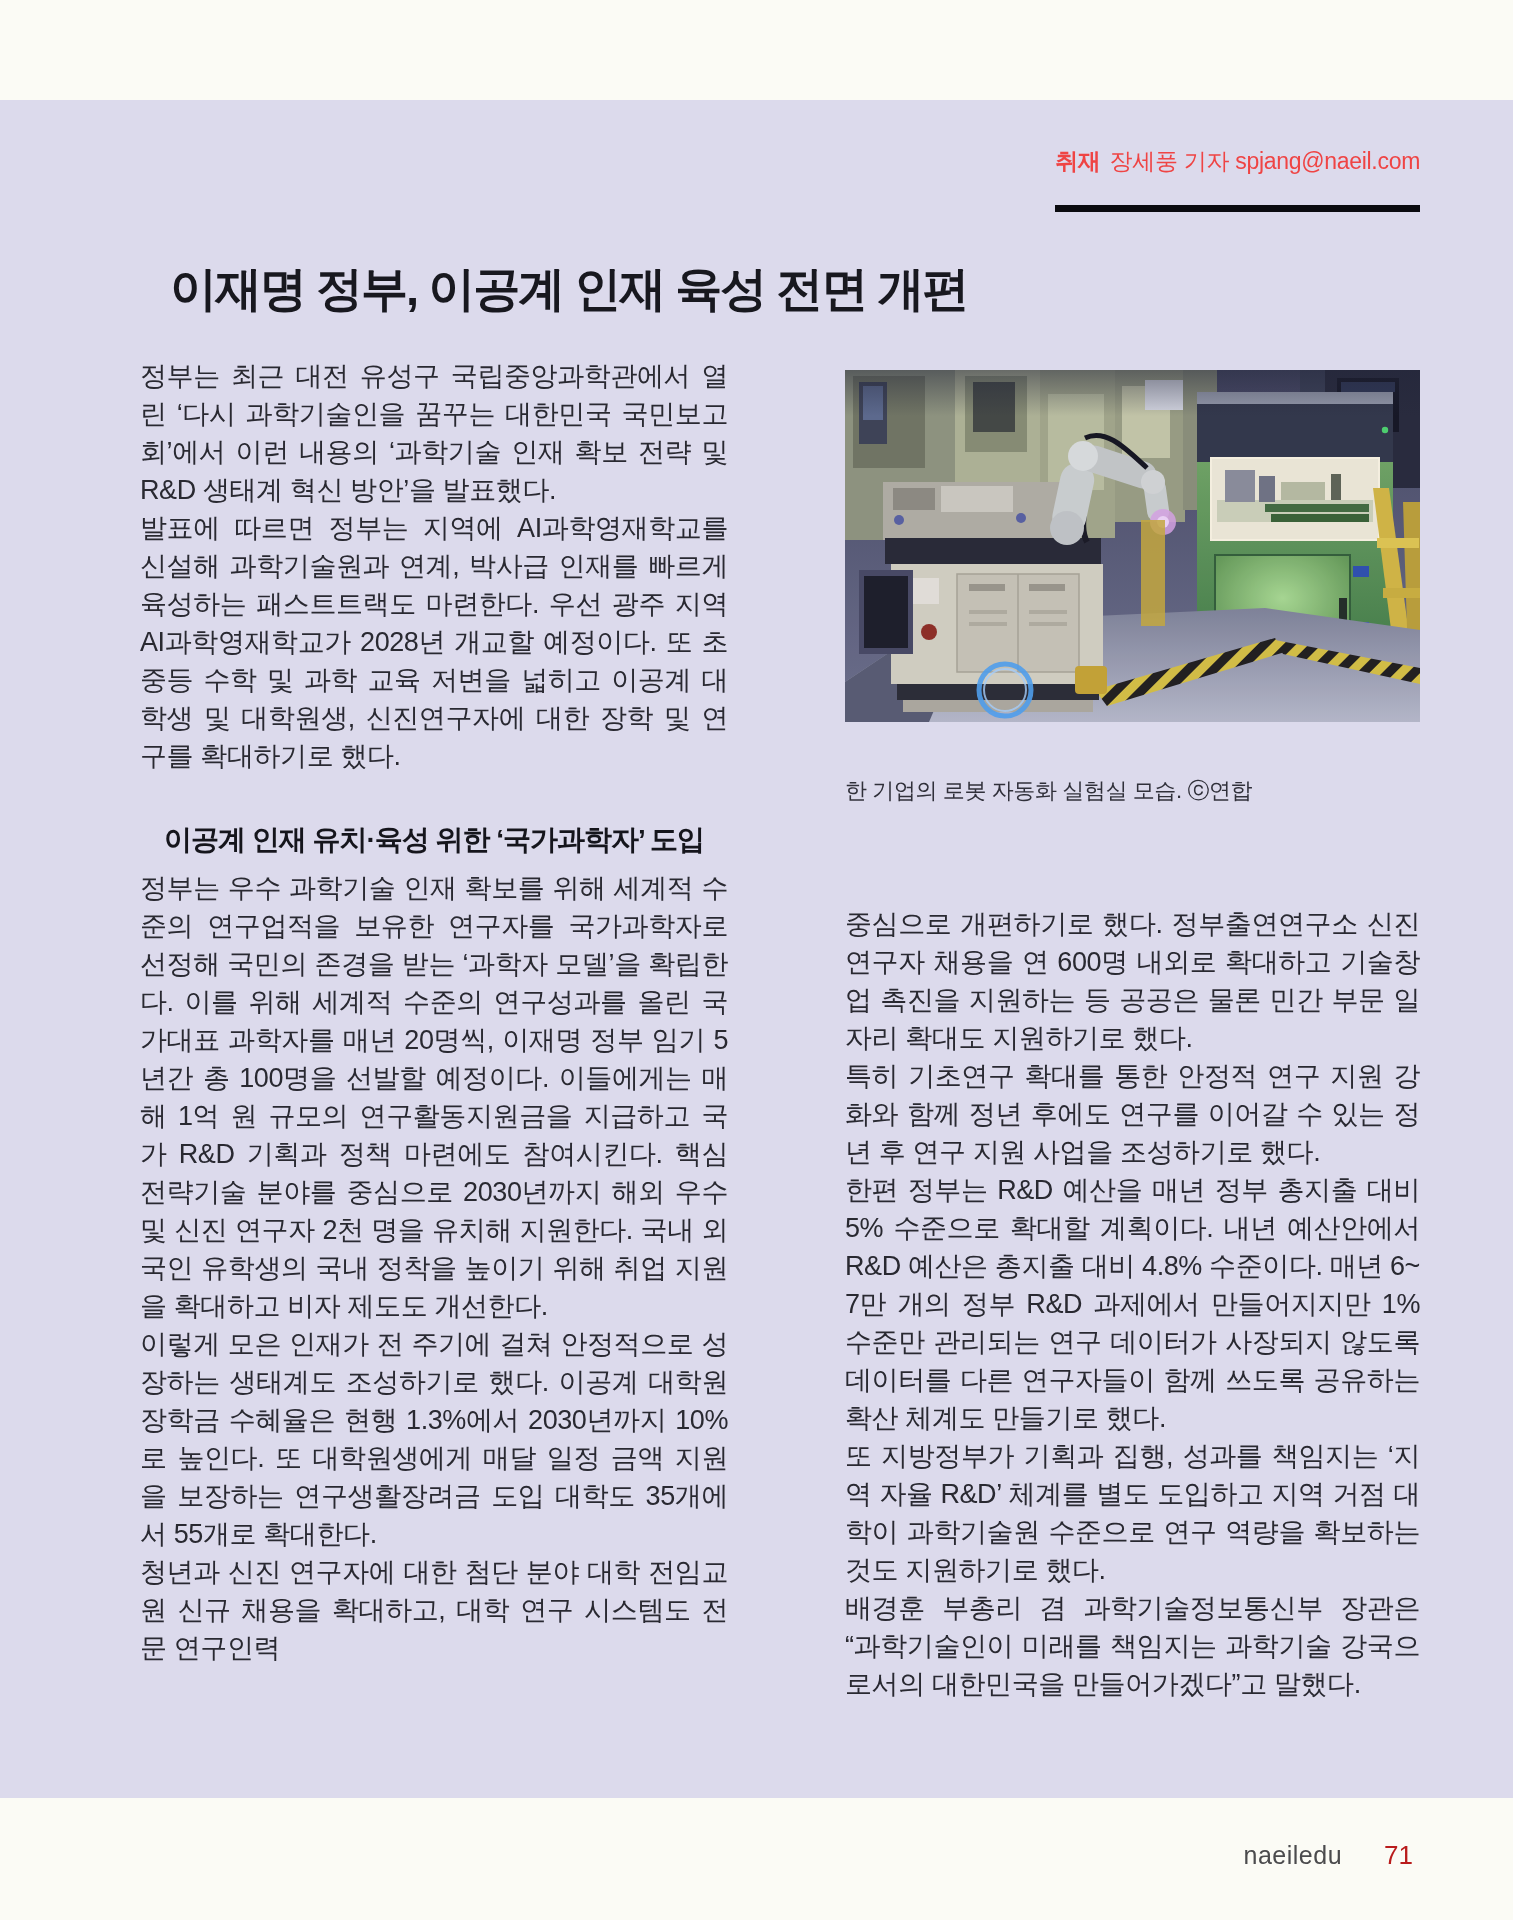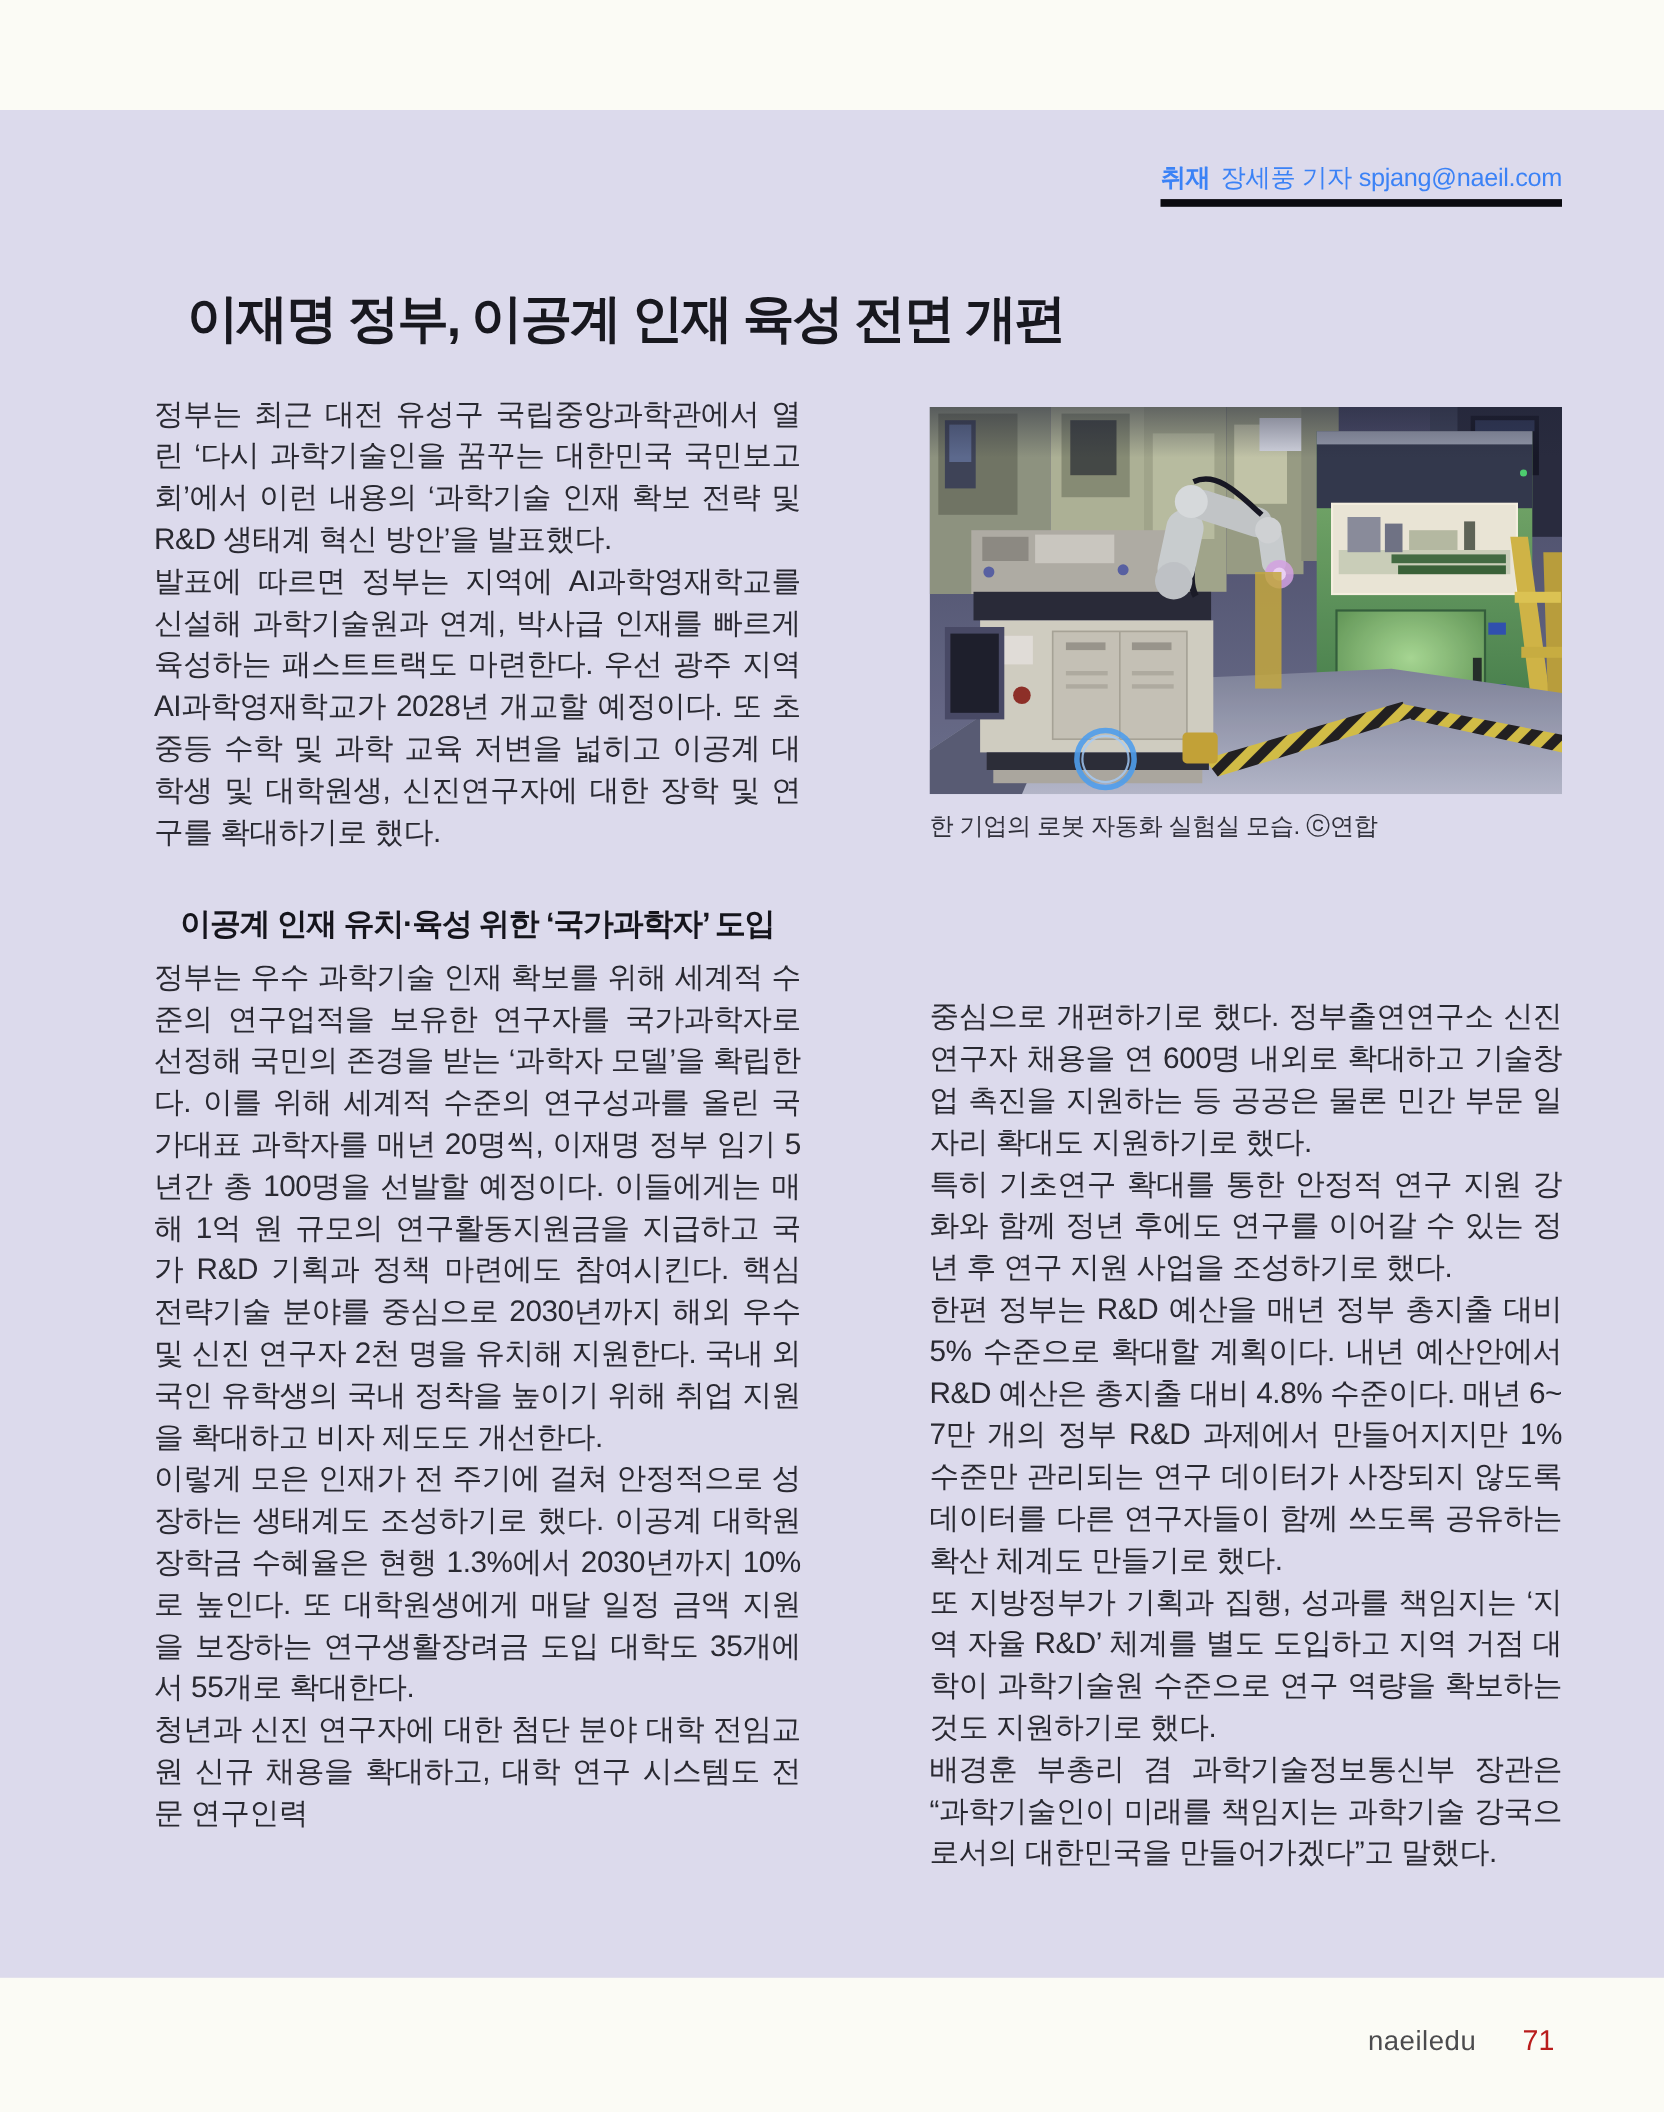--- a/index.html
+++ b/index.html
@@ -18,23 +18,23 @@
   .purple-panel {
     position: absolute;
     left: 0; top: 100px;
     width: 1513px; height: 1698px;
     background: #dcdaec;
   }
   .byline {
     position: absolute;
     top: 146px; right: 93px;
     font-size: 23px;
-    color: #3b82f6;
+    color: #ef4444;
     letter-spacing: -0.3px;
-    padding-bottom: 4px;
+    padding-bottom: 28px;
     border-bottom: 7px solid #0b0b10;
     white-space: nowrap;
   }
   .byline .byline-label { font-weight: 700; margin-right: 9px; }
   .article-title {
     position: absolute;
     left: 170px; top: 262px;
     margin: 0;
     font-size: 47px;
     line-height: 1.15;
@@ -44,21 +44,21 @@
     white-space: nowrap;
   }
   .photo-frame {
     position: absolute;
     left: 845px; top: 370px;
     width: 575px; height: 352px;
     overflow: hidden;
   }
   .photo-caption {
     position: absolute;
-    left: 845px; top: 736px;
+    left: 845px; top: 776px;
     width: 575px;
     font-size: 22px;
     letter-spacing: -0.4px;
     color: #30303a;
   }
   .col {
     position: absolute;
     font-size: 27px;
     line-height: 38px;
     letter-spacing: -0.4px;

